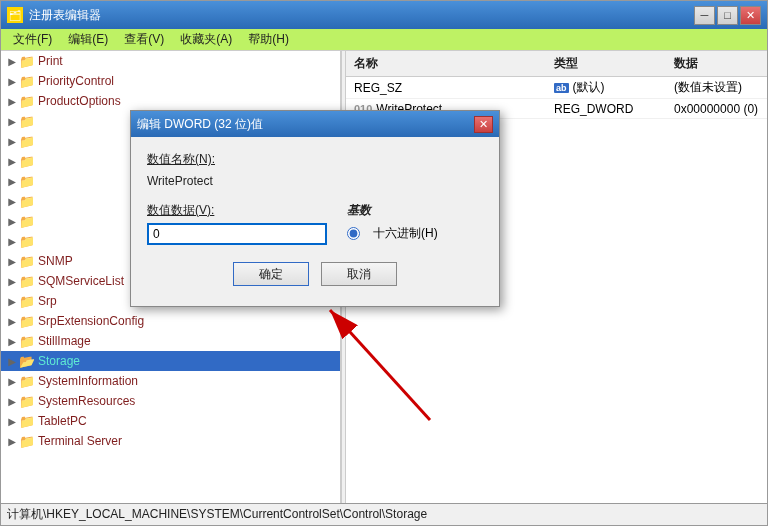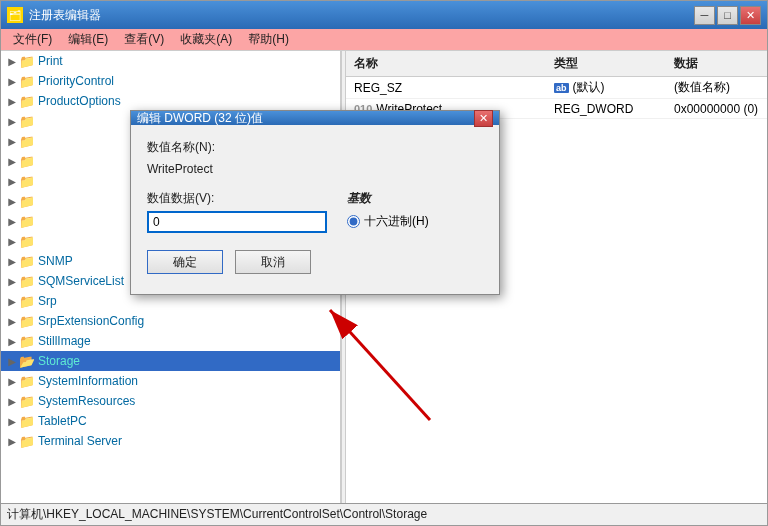--- a/index.html
+++ b/index.html
@@ -65,21 +65,21 @@
       cursor: pointer;
       color: #333;
     }
     .title-btn.close-btn {
       background: linear-gradient(to bottom, #e87070, #c84040);
       color: white;
     }
 
     
     .menu-bar {
-      background: #fca5a5;
+      background: #bef264;
       height: 22px;
       display: flex;
       align-items: center;
       padding: 0 4px;
       border-bottom: 1px solid #ccc;
       flex-shrink: 0;
     }
     .menu-item {
       padding: 2px 8px;
       cursor: pointer;
@@ -130,21 +130,21 @@
       display: inline-flex;
       align-items: center;
       justify-content: center;
     }
     .folder-yellow {
       color: #f5c542;
       font-size: 13px;
     }
     .tree-item .item-label {
       font-size: 12px;
-      color: #0369a1;
+      color: #7f1d1d;
     }
     .tree-item.selected {
       background: #316ac5;
       color: white;
     }
     .tree-item.selected .item-label {
       color: #5eead4;
     }
 
     
@@ -239,21 +239,21 @@
       top: 110px;
       left: 130px;
       width: 370px;
       background: #f0f0f0;
       border: 1px solid #888;
       box-shadow: 3px 3px 10px rgba(0,0,0,0.4);
       pointer-events: all;
     }
     .dialog-title-bar {
       background: linear-gradient(to bottom, #4a90d9, #2a6ab5);
-      height: 14px;
+      height: 26px;
       display: flex;
       align-items: center;
       padding: 0 6px;
       justify-content: space-between;
       color: white;
       font-size: 12px;
     }
     .dialog-close-btn {
       width: 19px;
       height: 17px;
@@ -266,20 +266,21 @@
       cursor: pointer;
       color: white;
     }
     .dialog-body {
       padding: 14px 16px 10px 16px;
     }
     .dialog-label {
       font-size: 12px;
       color: #222;
       margin-bottom: 4px;
+      text-decoration: underline;
     }
     .dialog-name-value {
       font-size: 12px;
       color: #222;
       margin-bottom: 12px;
       padding: 2px 0;
     }
     .dialog-row {
       display: flex;
       gap: 20px;
@@ -303,30 +304,30 @@
     .base-label {
       font-size: 12px;
       font-weight: bold;
       margin-bottom: 6px;
       color: #222;
       font-style: italic;
     }
     .radio-row {
       display: flex;
       align-items: center;
-      gap: 4px;
+      gap: 13px;
       margin-bottom: 4px;
       font-size: 12px;
     }
     .radio-row input[type="radio"] {
       accent-color: #316ac5;
     }
     .dialog-footer {
       display: flex;
-      justify-content: flex-start;
+      justify-content: center;
       gap: 12px;
       margin-top: 16px;
       padding-bottom: 10px;
     }
     .dialog-btn {
       width: 76px;
       height: 24px;
       background: linear-gradient(to bottom, #f5f5f5, #e0e0e0);
       border: 1px solid #888;
       font-size: 12px;
@@ -497,21 +498,21 @@
         <div class="right-header-col">类型</div>
         <div class="right-header-col">数据</div>
       </div>
 
       <div class="right-row">
         <div class="cell">REG_SZ</div>
         <div class="cell cell-icon">
           <span class="ab-icon">ab</span>
           <span>(默认)</span>
         </div>
-        <div class="cell">(数值名称)</div>
+        <div class="cell">(数值未设置)</div>
       </div>
 
       <div class="right-row">
         <div class="cell cell-icon">
           <span class="reg-icon" style="color:#999; font-size:11px; font-weight:bold;">010</span>
           <span>WriteProtect</span>
         </div>
         <div class="cell">REG_DWORD</div>
         <div class="cell">0x00000000 (0)</div>
       </div>

